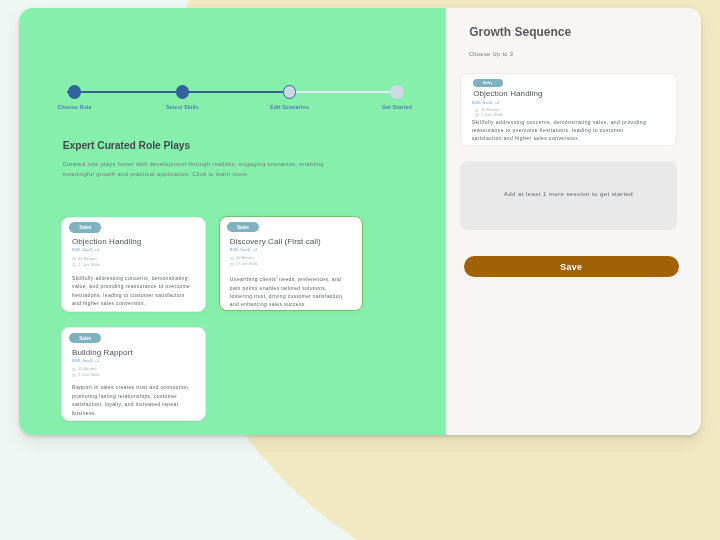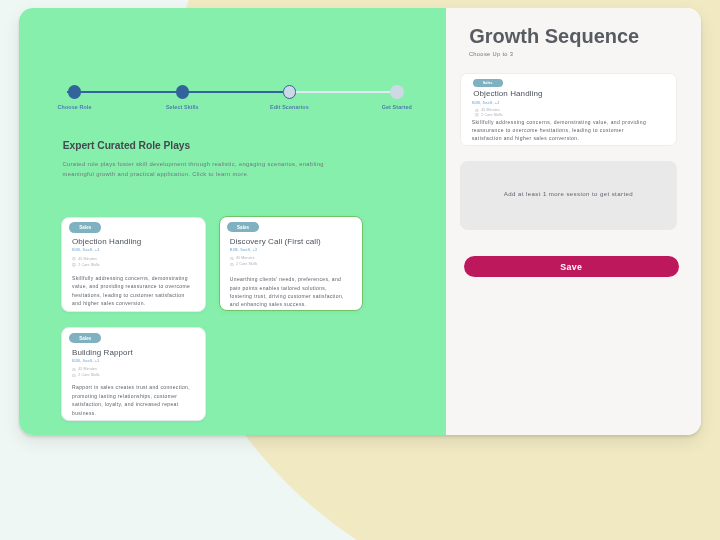--- a/index.html
+++ b/index.html
@@ -51,33 +51,33 @@
                 white-space:nowrap; }
   .card-tags { position:absolute; left:9.6px; top:30.6px; font-size:3.8px; letter-spacing:0.15px;
                color:#9cc0e2; font-weight:700; white-space:nowrap; }
   .meta { position:absolute; left:9.9px; font-size:3.6px; letter-spacing:0.1px; color:#a9aeb6;
           display:flex; align-items:center; gap:2.2px; }
   .meta svg { width:3.7px; height:3.7px; display:block; flex:none; }
   .card-desc { position:absolute; left:9.6px; font-size:5px; letter-spacing:0.35px;
                line-height:8.4px; color:#595e66; }
 
   
-  .panel-title { position:absolute; left:23.3px; top:16.3px; font-size:20px; font-weight:700; color:#575c63; letter-spacing:0px;}
+  .panel-title { position:absolute; left:23.3px; top:16.3px; font-size:12px; font-weight:700; color:#575c63; letter-spacing:0px;}
   .panel-sub { position:absolute; left:23px; top:42.3px; font-size:5.7px; letter-spacing:0.35px; color:#6f757f; }
   .sel-card { position:absolute; left:14.6px; top:64.9px; width:216.4px; height:72.4px; background:#fff;
               border:1px solid #ededed; border-radius:7px; }
   .sel-card .badge { left:11.2px; top:4.6px; width:30.2px; height:8.2px; border-radius:4.1px; font-size:3.6px; }
   .sel-card .card-title { left:11.7px; top:14.8px; font-size:8px; }
   .sel-card .card-tags { left:10.6px; top:27.3px; font-size:3.8px; }
   .sel-card .meta { left:13.9px; font-size:3.6px; }
   .sel-card .card-desc { left:10.2px; font-size:5px; letter-spacing:0.43px; line-height:8px; }
   .empty-slot { position:absolute; left:14.5px; top:152.3px; width:216.2px; height:69px;
                 background:#e9e9e9; border-radius:8px; display:flex; align-items:center; justify-content:center; padding-bottom:4px;
                 font-size:6.1px; letter-spacing:0.4px; color:#5f656e; }
-  .save-btn { position:absolute; left:18.2px; top:247.6px; width:214.5px; height:21.6px; background:#be185d;
+  .save-btn { position:absolute; left:18.2px; top:247.6px; width:214.5px; height:21.6px; background:#a16207;
               border-radius:11px; color:#fff; font-size:8.8px; font-weight:700; letter-spacing:0.35px;
               display:flex; align-items:center; justify-content:center; }
 </style>
 </head>
 <body>
 
 <div class="bg-circle"></div>
 <div class="window">
   <div class="left">
 

